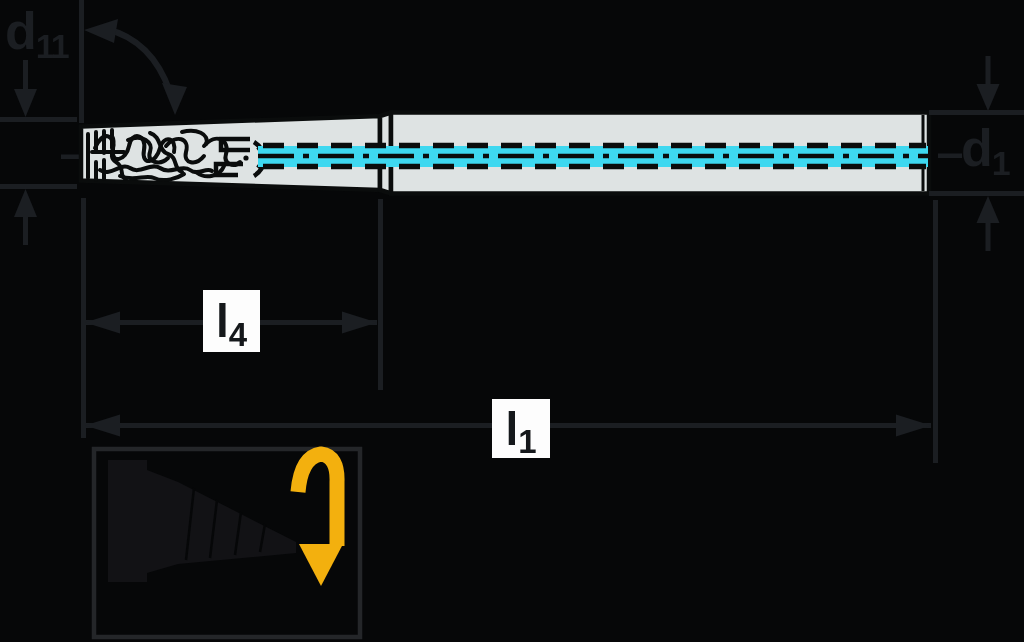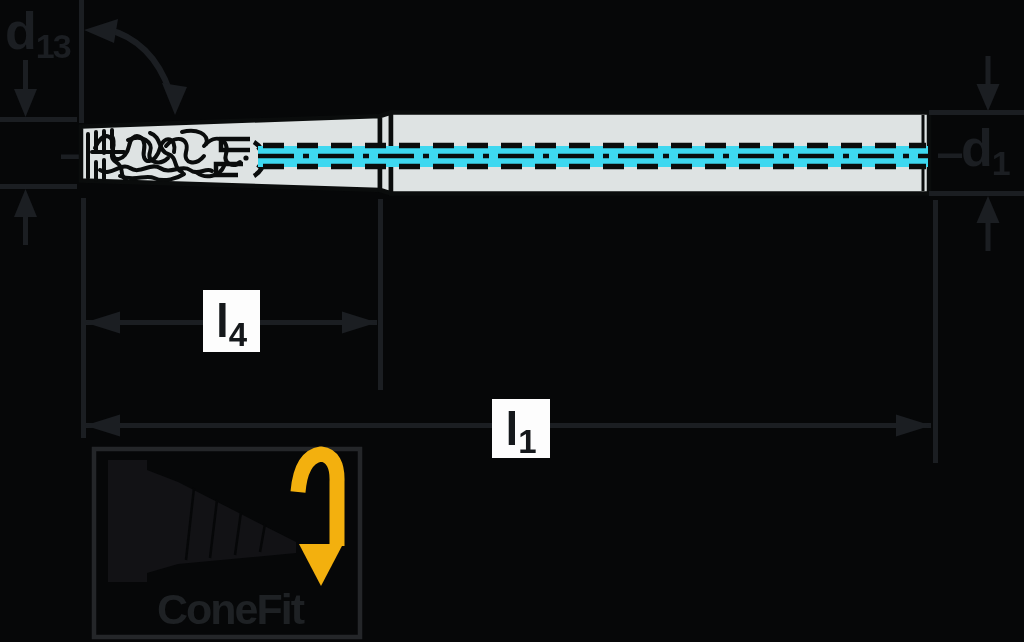--- a/index.html
+++ b/index.html
@@ -168,33 +168,32 @@
       </g>
       <g>
         <path d="M 298 492 Q 301 457 321 454 Q 338 456 337 482 L 337 546" class="yellow-stroke" stroke-width="15"></path>
         <polygon points="299,544 343,544 321,586" class="yellow-fill"></polygon>
       </g>
     </g>
   </svg>
 
   <div class="dim-label" style="left:5px;top:5px;">
     <span class="main">d</span>
-      <span class="sub">13</span>
+      <span class="sub">11</span>
   </div>
 
 
   <div class="dim-label" style="left:961px;top:122px;">
     <span class="main">d</span>
       <span class="sub">1</span>
   </div>
 
   <div class="len-box" style="left:203px;top:290px;width:57px;height:62px;">
     <span class="main">l</span>
       <span class="sub">4</span>
   </div>
 
   <div class="len-box" style="left:492px;top:399px;width:58px;height:59px;">
     <span class="main">l</span>
       <span class="sub">1</span>
   </div>
 
-  <div class="conefit-text">ConeFit</div>
 </div>
 
 </body></html>

